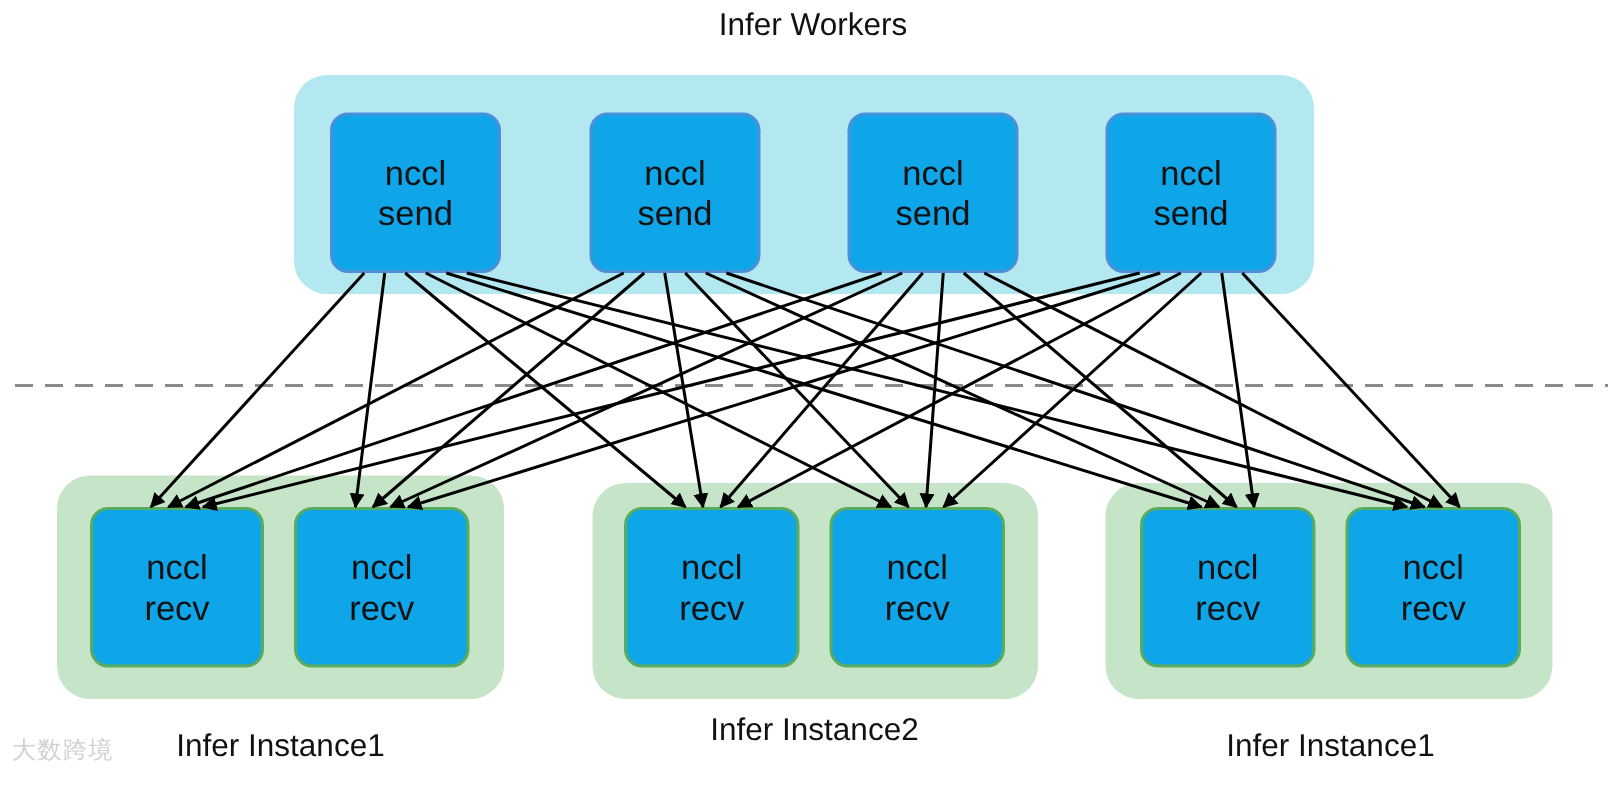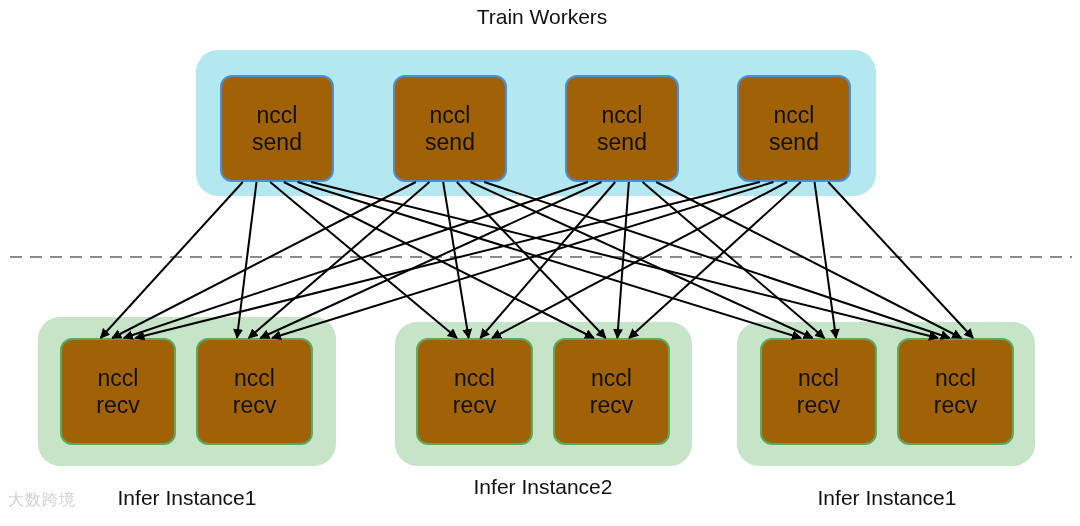--- a/index.html
+++ b/index.html
@@ -1,30 +1,30 @@
 <!DOCTYPE html>
 <html><head>
   <meta charset="utf-8">
   <style>
     html, body { margin: 0; padding: 0; background: #ffffff; }
     body { width: 1080px; height: 526px; position: relative; overflow: hidden; font-family: "Liberation Sans", sans-serif; }
     .title { position: absolute; font-size: 21px; color: #111; text-align: center; width: 300px; }
     .group { position: absolute; border-radius: 22px; }
     .group.train { background: #b3e8f0; }
     .group.infer { background: #c6e5c8; }
-    .node { position: absolute; background: #a16207; border-radius: 12px; display: flex; flex-direction: column; align-items: center; justify-content: center; font-size: 23px; line-height: 27px; color: #111; box-sizing: border-box; }
+    .node { position: absolute; background: #0ea5e9; border-radius: 12px; display: flex; flex-direction: column; align-items: center; justify-content: center; font-size: 23px; line-height: 27px; color: #111; box-sizing: border-box; }
     .node.send { border: 2px solid #4a90d9; }
     .node.recv { border: 2px solid #5aab5e; }
     svg#edges { position: absolute; left: 0; top: 0; }
     .watermark { position: absolute; left: 8px; top: 490px; font-size: 16px; color: rgba(200,200,200,0.85); letter-spacing: 1px; }
   </style>
 </head>
 <body>
 
-<div class="title" style="left:392px; top:5px;">Train Workers</div>
+<div class="title" style="left:392px; top:5px;">Infer Workers</div>
 
 <div class="group train" style="left:196px; top:50px; width:680px; height:146px;"></div>
 
 <div class="node send" style="left:220px; top:75px; width:114px; height:107px;">
   <span>nccl</span>
   <span>send</span>
 </div>
 <div class="node send" style="left:393px; top:75px; width:114px; height:107px;">
   <span>nccl</span>
   <span>send</span>

